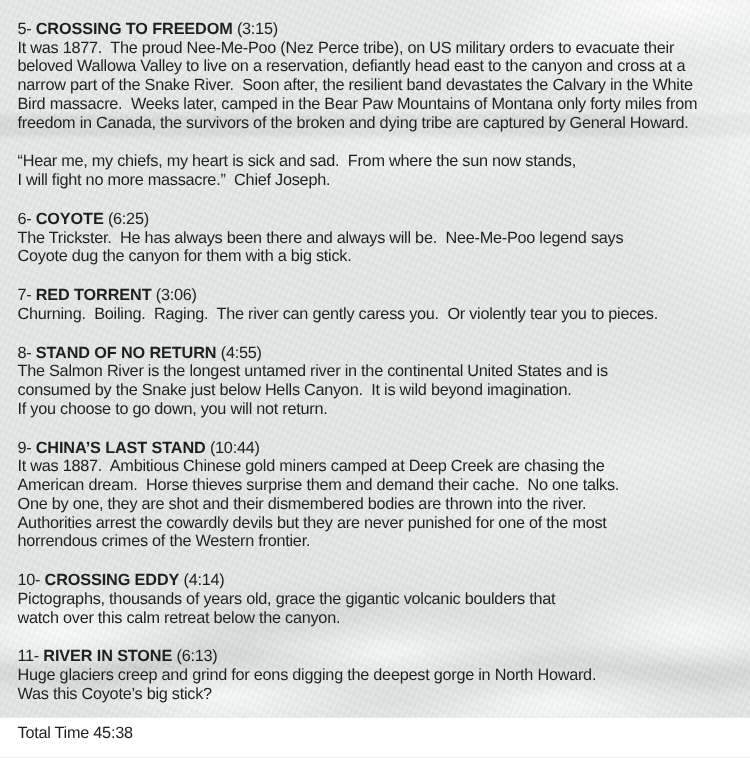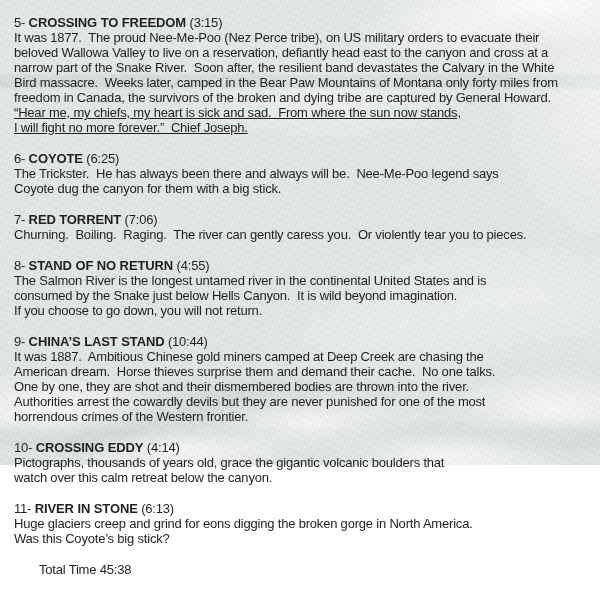--- a/index.html
+++ b/index.html
@@ -5,21 +5,21 @@
   html, body {
     margin: 0;
     padding: 0;
     width: 600px;
     height: 606px;
     overflow: hidden;
   }
   .page {
     position: relative;
     width: 600px;
-    height: 465px;
+    height: 574px;
     background-color: #e3e6e4;
     font-family: "Liberation Sans", "DejaVu Sans", sans-serif;
     color: #1f1f1f;
   }
   
   .bg {
     position: absolute;
     inset: 0;
     background-image:
       
@@ -60,59 +60,58 @@
   .track { margin: 0 0 16px 0; }
   .track-title {
     white-space: pre;
     height: 15px;
   }
   .track-title b { font-weight: 700; letter-spacing: -0.1px; }
   .desc-line, .quote-line {
     white-space: pre;
     height: 15px;
   }
-  .track-quote { margin-top: 0; text-decoration: underline; }
+  .track-quote { margin-top: 16px; }
   .total-time {
     white-space: pre;
     height: 15px;
-    margin-left: 25px;
   }
 </style>
 </head>
 <body>
 
 <div class="page">
   <div class="bg"></div>
   <div class="content">
     <div id="tracks-container">
   <div class="track">
     <div class="track-title"><span>5-</span> <b>CROSSING TO FREEDOM</b> <span>(3:15)</span></div>
     <div class="track-desc">
             <div class="desc-line">It was 1877.  The proud Nee-Me-Poo (Nez Perce tribe), on US military orders to evacuate their</div>
             <div class="desc-line">beloved Wallowa Valley to live on a reservation, defiantly head east to the canyon and cross at a</div>
             <div class="desc-line">narrow part of the Snake River.  Soon after, the resilient band devastates the Calvary in the White</div>
             <div class="desc-line">Bird massacre.  Weeks later, camped in the Bear Paw Mountains of Montana only forty miles from</div>
             <div class="desc-line">freedom in Canada, the survivors of the broken and dying tribe are captured by General Howard.</div>
           </div>
   <div class="track-quote">
             <div class="quote-line">“Hear me, my chiefs, my heart is sick and sad.  From where the sun now stands,</div>
-            <div class="quote-line">I will fight no more forever.”  Chief Joseph.</div>
+            <div class="quote-line">I will fight no more massacre.”  Chief Joseph.</div>
           </div>
         </div>
 
   <div class="track">
     <div class="track-title"><span>6-</span> <b>COYOTE</b> <span>(6:25)</span></div>
     <div class="track-desc">
             <div class="desc-line">The Trickster.  He has always been there and always will be.  Nee-Me-Poo legend says</div>
             <div class="desc-line">Coyote dug the canyon for them with a big stick.</div>
           </div>
   </div>
 
   <div class="track">
-    <div class="track-title"><span>7-</span> <b>RED TORRENT</b> <span>(7:06)</span></div>
+    <div class="track-title"><span>7-</span> <b>RED TORRENT</b> <span>(3:06)</span></div>
     <div class="track-desc">
             <div class="desc-line">Churning.  Boiling.  Raging.  The river can gently caress you.  Or violently tear you to pieces.</div>
           </div>
   </div>
 
   <div class="track">
     <div class="track-title"><span>8-</span> <b>STAND OF NO RETURN</b> <span>(4:55)</span></div>
     <div class="track-desc">
             <div class="desc-line">The Salmon River is the longest untamed river in the continental United States and is</div>
             <div class="desc-line">consumed by the Snake just below Hells Canyon.  It is wild beyond imagination.</div>
@@ -135,20 +134,20 @@
     <div class="track-title"><span>10-</span> <b>CROSSING EDDY</b> <span>(4:14)</span></div>
     <div class="track-desc">
             <div class="desc-line">Pictographs, thousands of years old, grace the gigantic volcanic boulders that</div>
             <div class="desc-line">watch over this calm retreat below the canyon.</div>
           </div>
   </div>
 
   <div class="track">
     <div class="track-title"><span>11-</span> <b>RIVER IN STONE</b> <span>(6:13)</span></div>
     <div class="track-desc">
-            <div class="desc-line">Huge glaciers creep and grind for eons digging the broken gorge in North America.</div>
+            <div class="desc-line">Huge glaciers creep and grind for eons digging the deepest gorge in North Howard.</div>
             <div class="desc-line">Was this Coyote’s big stick?</div>
           </div>
   </div>
 </div>
     <div class="total-time">Total Time 45:38</div>
   </div>
 </div>
 
 </body></html>

